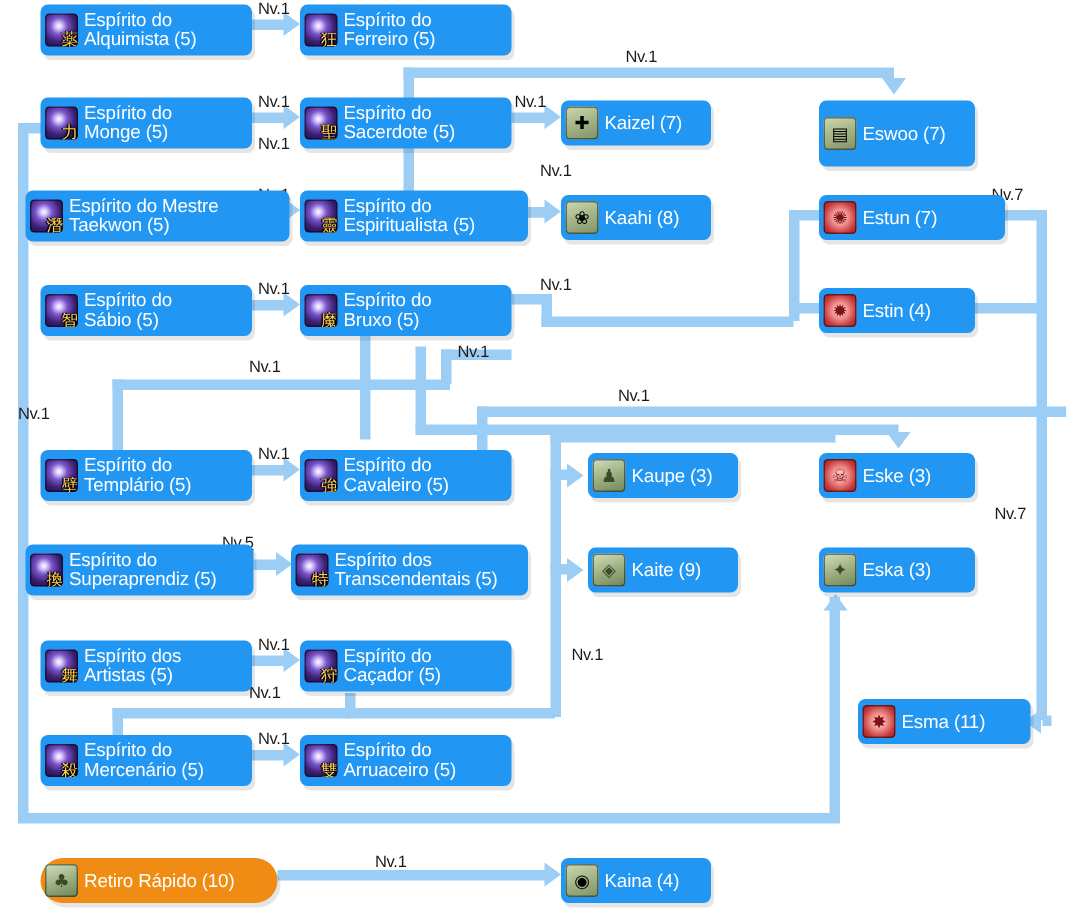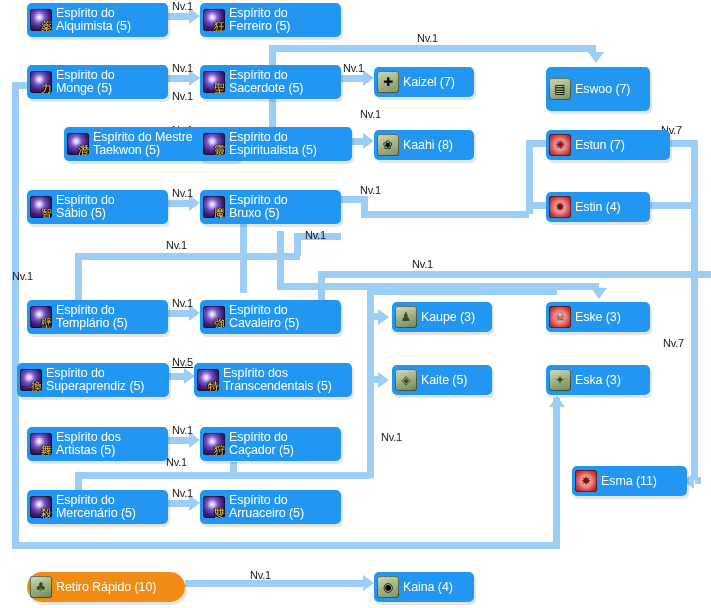--- a/index.html
+++ b/index.html
@@ -152,21 +152,21 @@
     <span class="lvl" style="left:360px;top:108px;">Nv.1</span>
     <span class="lvl" style="left:661px;top:124px;">Nv.7</span>
     <span class="lvl" style="left:172px;top:187px;">Nv.1</span>
     <span class="lvl" style="left:360px;top:184px;">Nv.1</span>
     <span class="lvl" style="left:305px;top:229px;">Nv.1</span>
     <span class="lvl" style="left:166px;top:239px;">Nv.1</span>
     <span class="lvl" style="left:12px;top:270px;">Nv.1</span>
     <span class="lvl" style="left:412px;top:258px;">Nv.1</span>
     <span class="lvl" style="left:172px;top:297px;">Nv.1</span>
     <span class="lvl" style="left:663px;top:337px;">Nv.7</span>
-    <span class="lvl" style="left:172px;top:356px;text-decoration:underline;">Nv.5</span>
+    <span class="lvl" style="left:148px;top:356px;text-decoration:underline;">Nv.5</span>
     <span class="lvl" style="left:172px;top:424px;">Nv.1</span>
     <span class="lvl" style="left:381px;top:431px;">Nv.1</span>
     <span class="lvl" style="left:166px;top:456px;">Nv.1</span>
     <span class="lvl" style="left:172px;top:487px;">Nv.1</span>
     <span class="lvl" style="left:250px;top:569px;">Nv.1</span>
   </div>
 
   <div id="node-layer">
       <div class="node" style="left: 27px; top: 3px; width: 141px; height: 34px;">
         <span class="ico spirit" data-glyph="薬"></span>
@@ -189,21 +189,21 @@
 Sacerdote (5)</span>
       </div>
       <div class="node one" style="left: 374px; top: 67px; width: 100px; height: 30px;">
         <span class="ico stone" data-glyph="✚"></span>
         <span class="lbl">Kaizel (7)</span>
       </div>
       <div class="node one" style="left: 546px; top: 67px; width: 104px; height: 44px;">
         <span class="ico stone" data-glyph="▤"></span>
         <span class="lbl">Eswoo (7)</span>
       </div>
-      <div class="node" style="left: 17px; top: 127px; width: 176px; height: 34px; margin-left: 47px;">
+      <div class="node" style="left: 17px; top: 127px; width: 176px; height: 34px;">
         <span class="ico spirit" data-glyph="潛"></span>
         <span class="lbl">Espírito do Mestre
 Taekwon (5)</span>
       </div>
       <div class="node" style="left: 200px; top: 127px; width: 152px; height: 34px;">
         <span class="ico spirit" data-glyph="靈"></span>
         <span class="lbl">Espírito do
 Espiritualista (5)</span>
       </div>
       <div class="node one" style="left: 374px; top: 130px; width: 100px; height: 30px;">
@@ -251,21 +251,21 @@
         <span class="lbl">Espírito do
 Superaprendiz (5)</span>
       </div>
       <div class="node" style="left: 194px; top: 363px; width: 158px; height: 34px;">
         <span class="ico spirit" data-glyph="特"></span>
         <span class="lbl">Espírito dos
 Transcendentais (5)</span>
       </div>
       <div class="node one" style="left: 392px; top: 365px; width: 100px; height: 30px;">
         <span class="ico green" data-glyph="◈"></span>
-        <span class="lbl">Kaite (5)</span>
+        <span class="lbl">Kaite (9)</span>
       </div>
       <div class="node one" style="left: 546px; top: 365px; width: 104px; height: 30px;">
         <span class="ico green" data-glyph="✦"></span>
         <span class="lbl">Eska (3)</span>
       </div>
       <div class="node" style="left: 27px; top: 427px; width: 141px; height: 34px;">
         <span class="ico spirit" data-glyph="舞"></span>
         <span class="lbl">Espírito dos
 Artistas (5)</span>
       </div>

